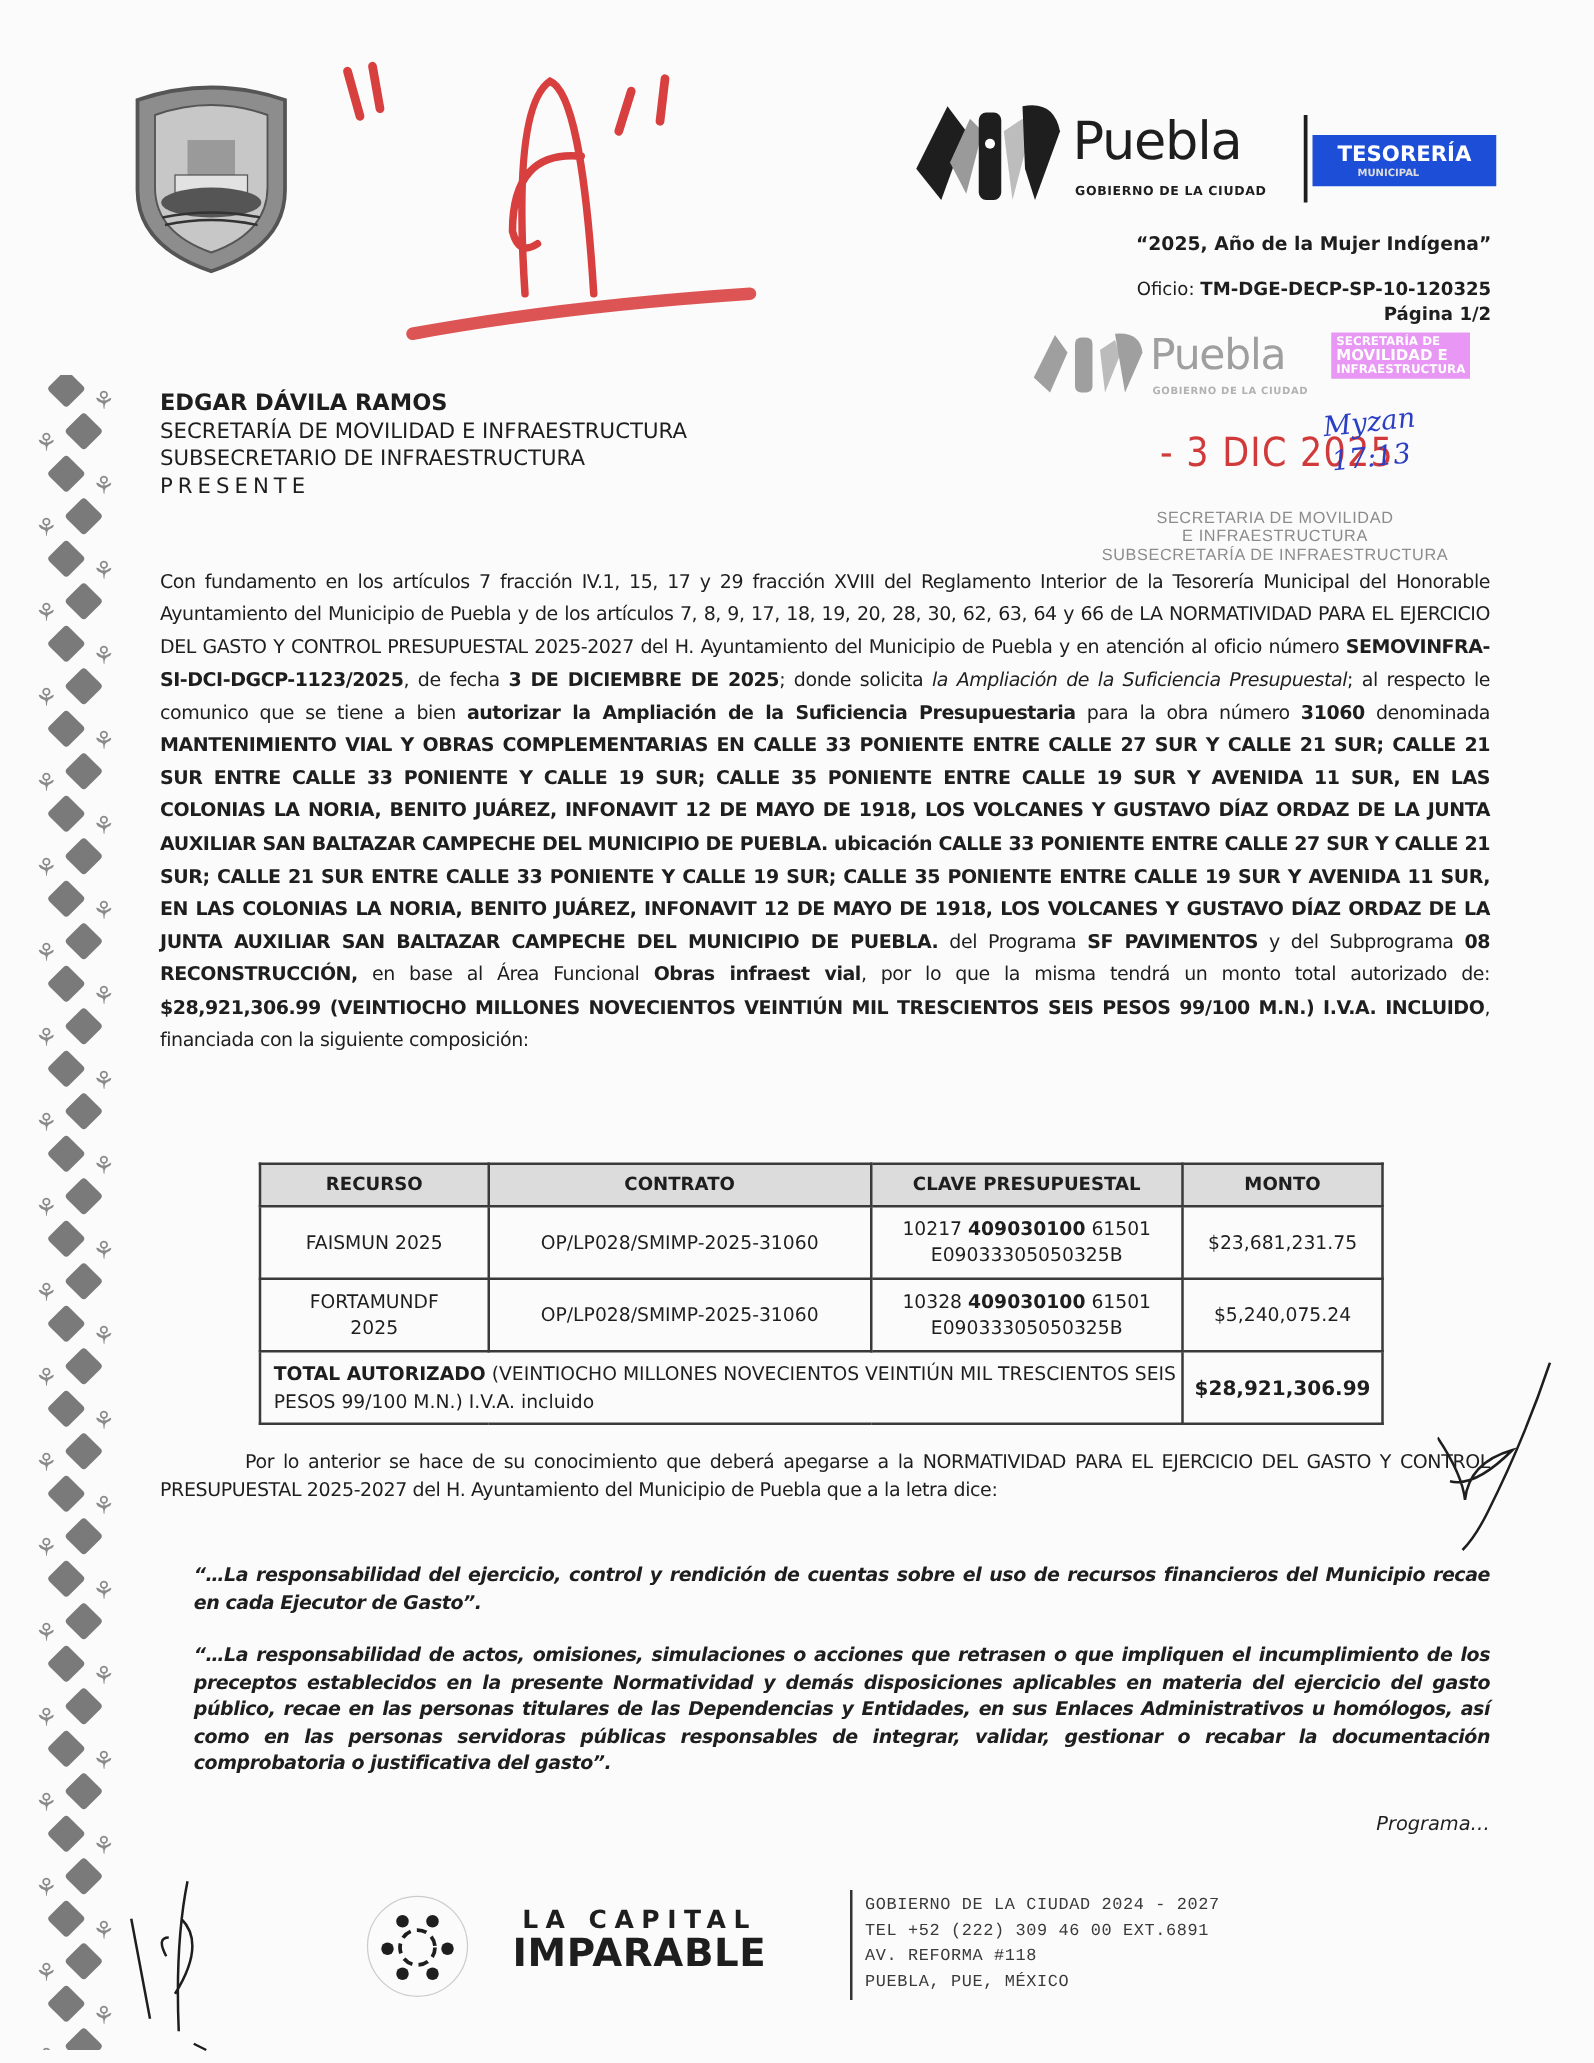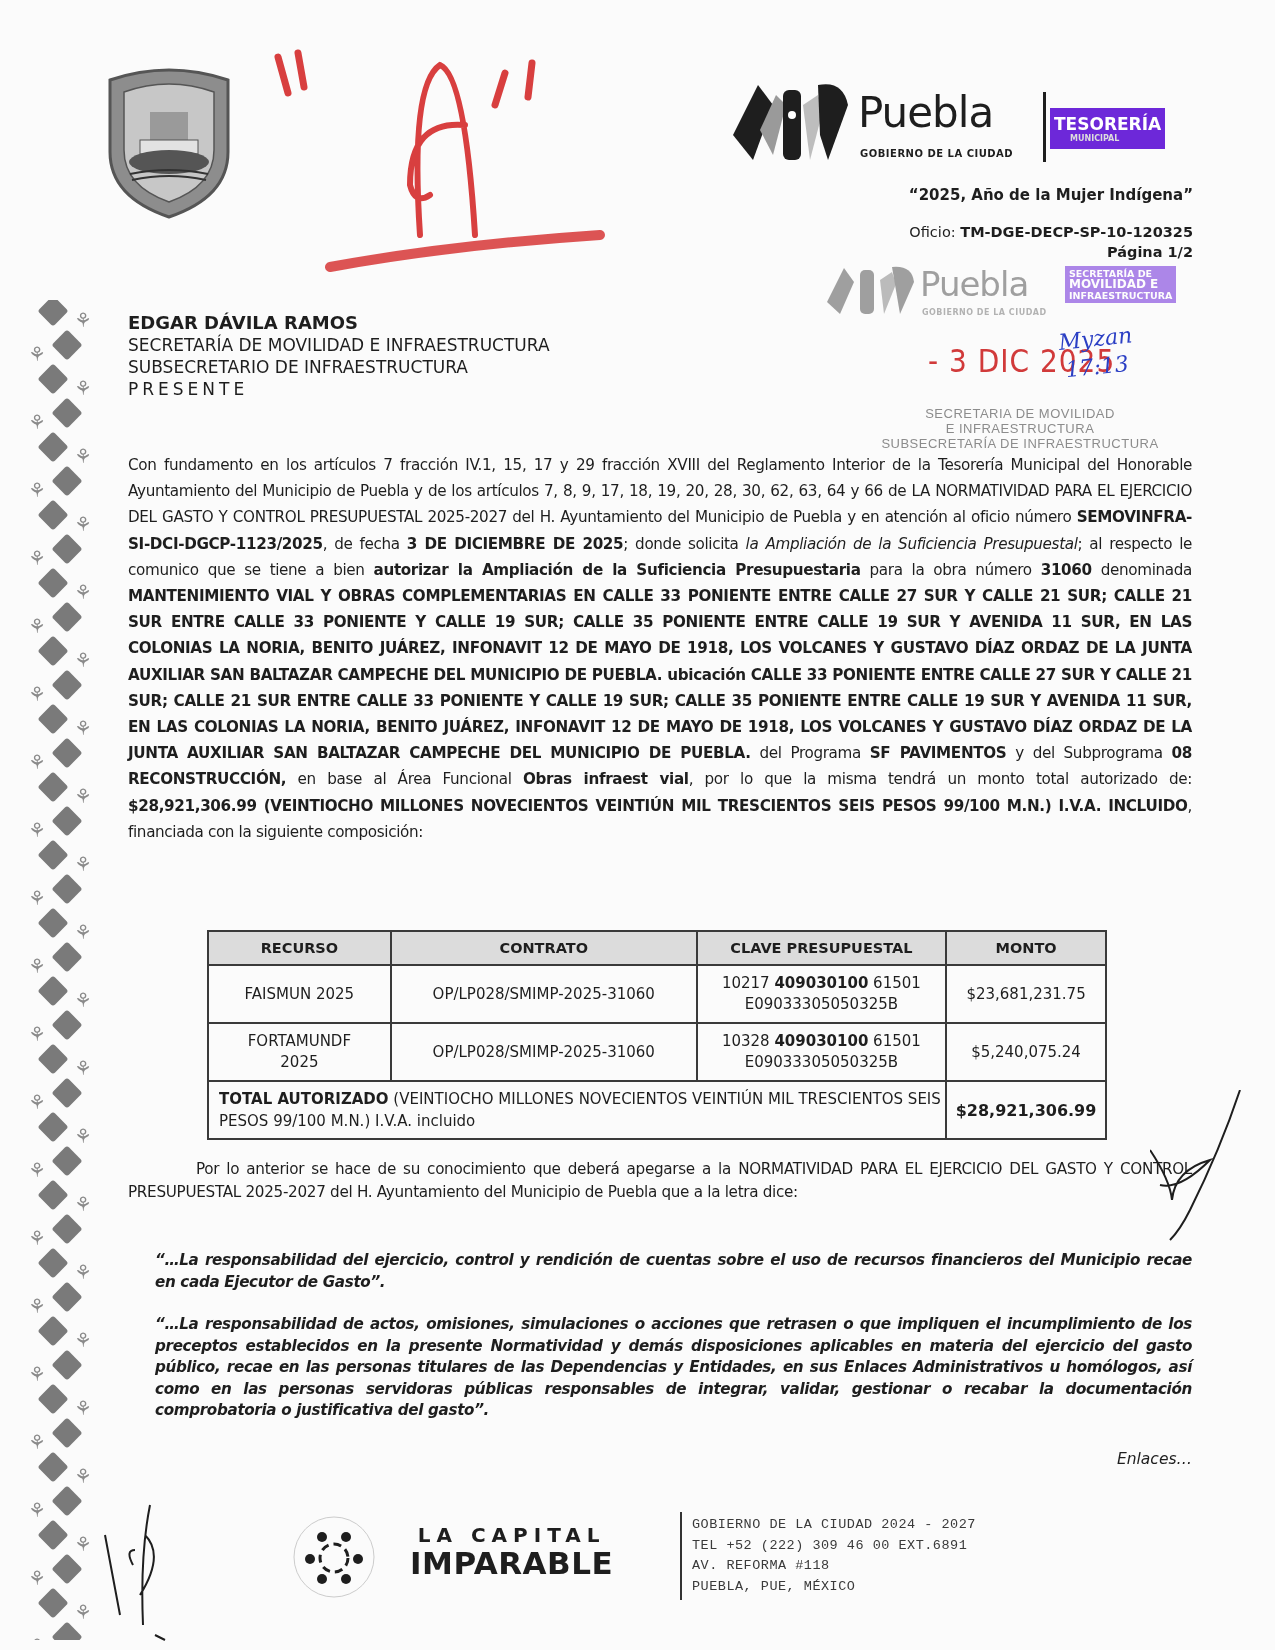--- a/index.html
+++ b/index.html
@@ -19,21 +19,21 @@
   
   .seal { left: 100px; top: 62px; width: 138px; height: 158px; }
 
   
   .red-mark { left: 260px; top: 45px; width: 350px; height: 240px; }
 
   
   .logo-tesoreria { left: 728px; top: 70px; width: 470px; height: 110px; }
   .puebla-word { font-family: "DejaVu Sans", sans-serif; font-weight: normal; font-size: 42px; color: #1e1e1e; letter-spacing: -1px; }
   .gob-ciudad { font-family: "DejaVu Sans", sans-serif; font-weight: bold; font-size: 10px; color: #1e1e1e; letter-spacing: 0.5px; }
-  .tesoreria-box { background: #6d28d9; color: #fff; padding: 6px 4px; }
+  .tesoreria-box { background: #1d4ed8; color: #fff; padding: 6px 20px; }
   .tesoreria-box .t1 { font-family: "DejaVu Sans", sans-serif; font-weight: bold; font-size: 17px; }
   .tesoreria-box .t2 { font-family: "DejaVu Sans", sans-serif; font-weight: bold; font-size: 8px; color: #ddd; margin-left: 16px; }
 
   .year-motto { right: 82px; top: 186px; font-family: "DejaVu Sans", sans-serif; font-weight: bold; font-size: 15px; }
   .oficio { right: 82px; top: 222px; font-family: "DejaVu Sans", sans-serif; font-size: 14.5px; text-align: right; line-height: 20px; }
   .oficio b { font-weight: bold; }
 
   
   .stamp-logo { left: 822px; top: 262px; width: 345px; height: 60px; opacity: 0.55; }
   .stamp-date { left: 928px; top: 345px; color: #d13a3a; font-family: "DejaVu Sans", sans-serif; font-size: 28px; letter-spacing: 1px; transform: scaleY(1.15); }
@@ -210,21 +210,21 @@
 
 <div class="abs stamp-logo">
   <svg class="abs" style="left:0;top:0" width="95" height="55" viewBox="0 0 95 55">
     <path d="M5 40 L22 6 L32 20 L18 52 Z" fill="#555"></path>
     <rect x="38" y="8" width="14" height="44" rx="5" fill="#555"></rect>
     <path d="M58 18 L70 10 L74 22 L62 52 Z" fill="#888"></path>
     <path d="M70 5 Q90 3 92 20 L78 52 Z" fill="#555"></path>
   </svg>
   <div class="abs puebla-word" style="left:98px;top:2px;font-size:34px;color:#555">Puebla</div>
   <div class="abs gob-ciudad" style="left:100px;top:46px;font-size:8px;color:#777">GOBIERNO DE LA CIUDAD</div>
-  <div class="abs" style="left:243px;top:4px;background:#6d28d9;color:#fff;font-family:'DejaVu Sans',sans-serif;font-size:9.5px;font-weight:bold;padding:2px 4px;line-height:11px">
+  <div class="abs" style="left:243px;top:4px;background:#d946ef;color:#fff;font-family:'DejaVu Sans',sans-serif;font-size:9.5px;font-weight:bold;padding:2px 4px;line-height:11px">
     <div>SECRETARÍA DE</div>
     <div style="font-size:12px">MOVILIDAD E</div>
     <div>INFRAESTRUCTURA</div>
   </div>
 </div>
 <div class="abs stamp-date">- 3 DIC 2025</div>
 <div class="abs stamp-hand">
   <div>Myzan</div>
   <div style="padding-left:4px">17:13</div>
 </div>
@@ -274,21 +274,21 @@
     <tr>
       <td colspan="3" class="total-label"><b>TOTAL AUTORIZADO</b><span> (VEINTIOCHO MILLONES NOVECIENTOS VEINTIÚN MIL TRESCIENTOS SEIS PESOS 99/100 M.N.) I.V.A. incluido</span></td>
       <td class="total-amount">$28,921,306.99</td>
     </tr>
   </tbody>
 </table>
 
 <div class="abs para2"><span style="display:inline-block;width:68px"></span><span>Por lo anterior se hace de su conocimiento que deberá apegarse a la NORMATIVIDAD PARA EL EJERCICIO DEL GASTO Y CONTROL PRESUPUESTAL 2025-2027 del H. Ayuntamiento del Municipio de Puebla que a la letra dice:</span></div>
 <div class="abs quote quote1">“…La responsabilidad del ejercicio, control y rendición de cuentas sobre el uso de recursos financieros del Municipio recae en cada Ejecutor de Gasto”.</div>
 <div class="abs quote quote2">“…La responsabilidad de actos, omisiones, simulaciones o acciones que retrasen o que impliquen el incumplimiento de los preceptos establecidos en la presente Normatividad y demás disposiciones aplicables en materia del ejercicio del gasto público, recae en las personas titulares de las Dependencias y Entidades, en sus Enlaces Administrativos u homólogos, así como en las personas servidoras públicas responsables de integrar, validar, gestionar o recabar la documentación comprobatoria o justificativa del gasto”.</div>
-<div class="abs continua">Enlaces…</div>
+<div class="abs continua">Programa…</div>
 
 <div class="abs sig-right">
   <svg width="100" height="160" viewBox="0 0 100 160">
     <path d="M90 0 Q70 60 40 120 Q30 140 20 150 M0 60 Q20 90 22 110 Q25 80 60 70 Q30 100 10 95" stroke="#1e1e1e" stroke-width="2" fill="none"></path>
   </svg>
 </div>
 <div class="abs sig-left">
   <svg width="110" height="150" viewBox="0 0 110 150">
     <path d="M10 40 L25 120 M55 10 Q45 60 48 130 M38 70 Q30 55 40 55 M50 40 Q70 60 45 100 M60 140 L70 145" stroke="#1e1e1e" stroke-width="2" fill="none"></path>
   </svg>

